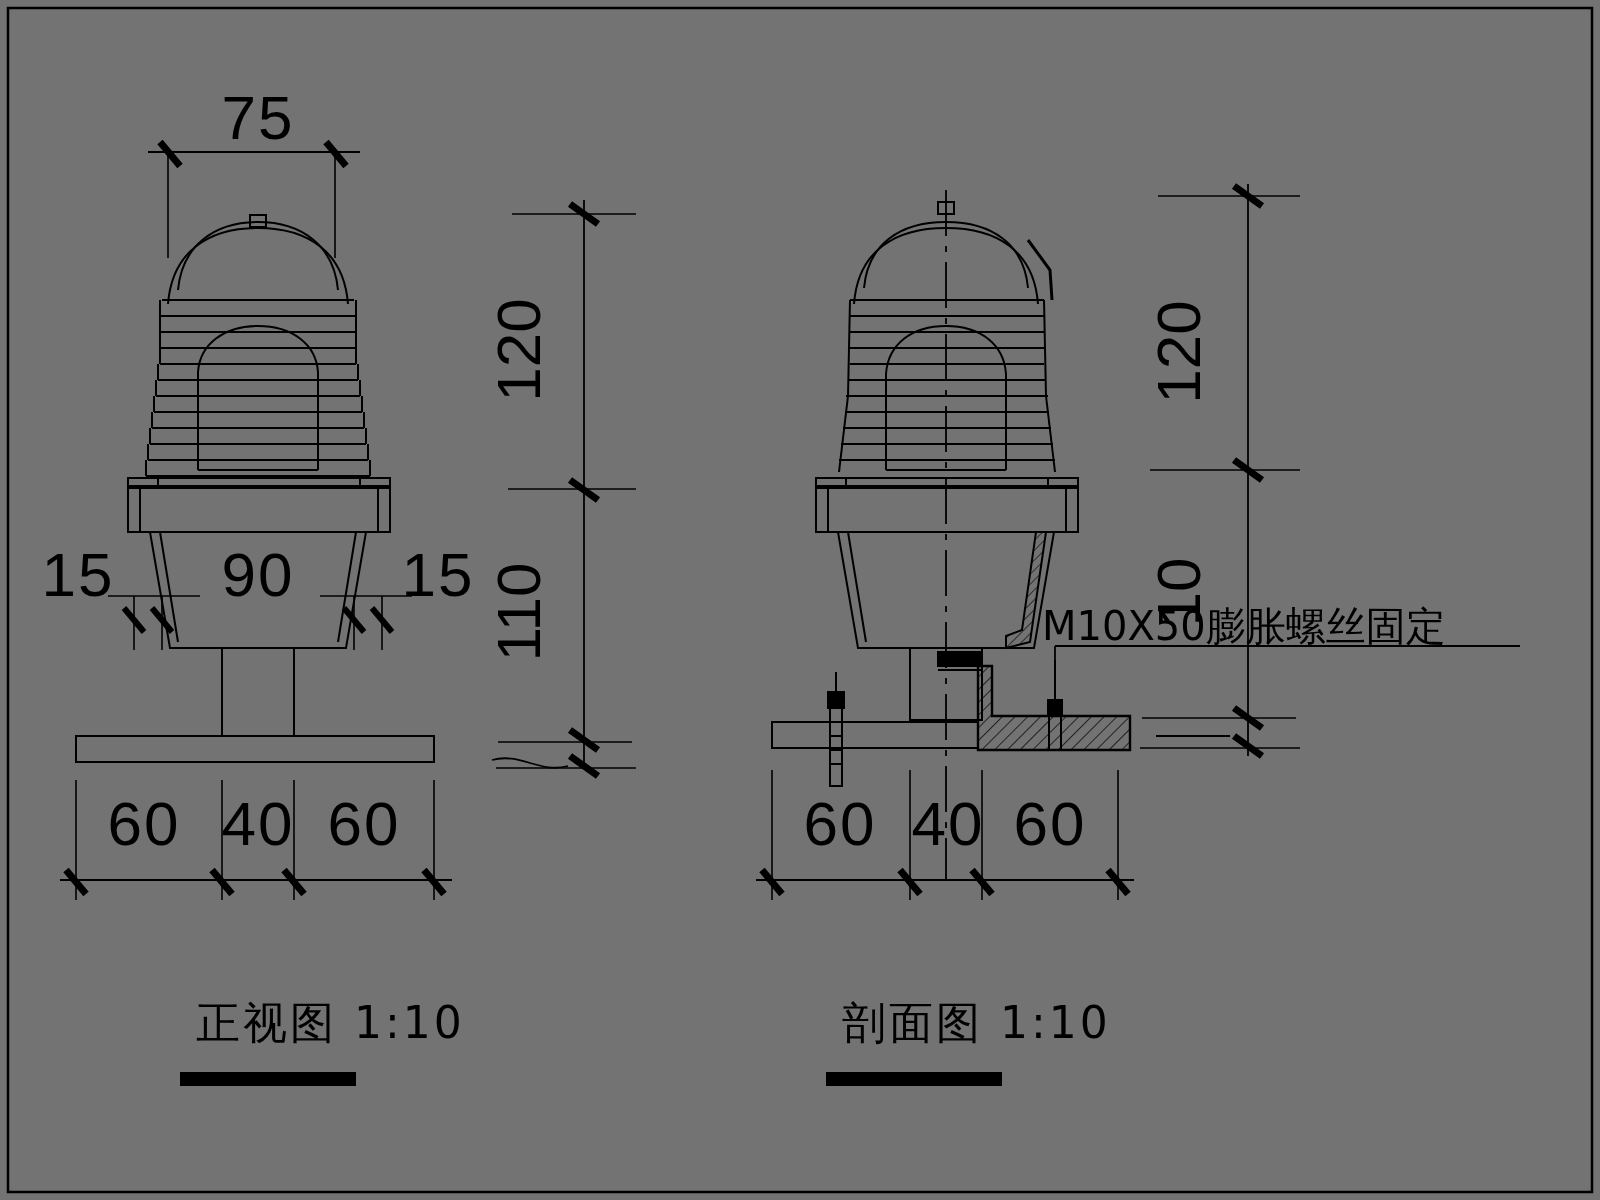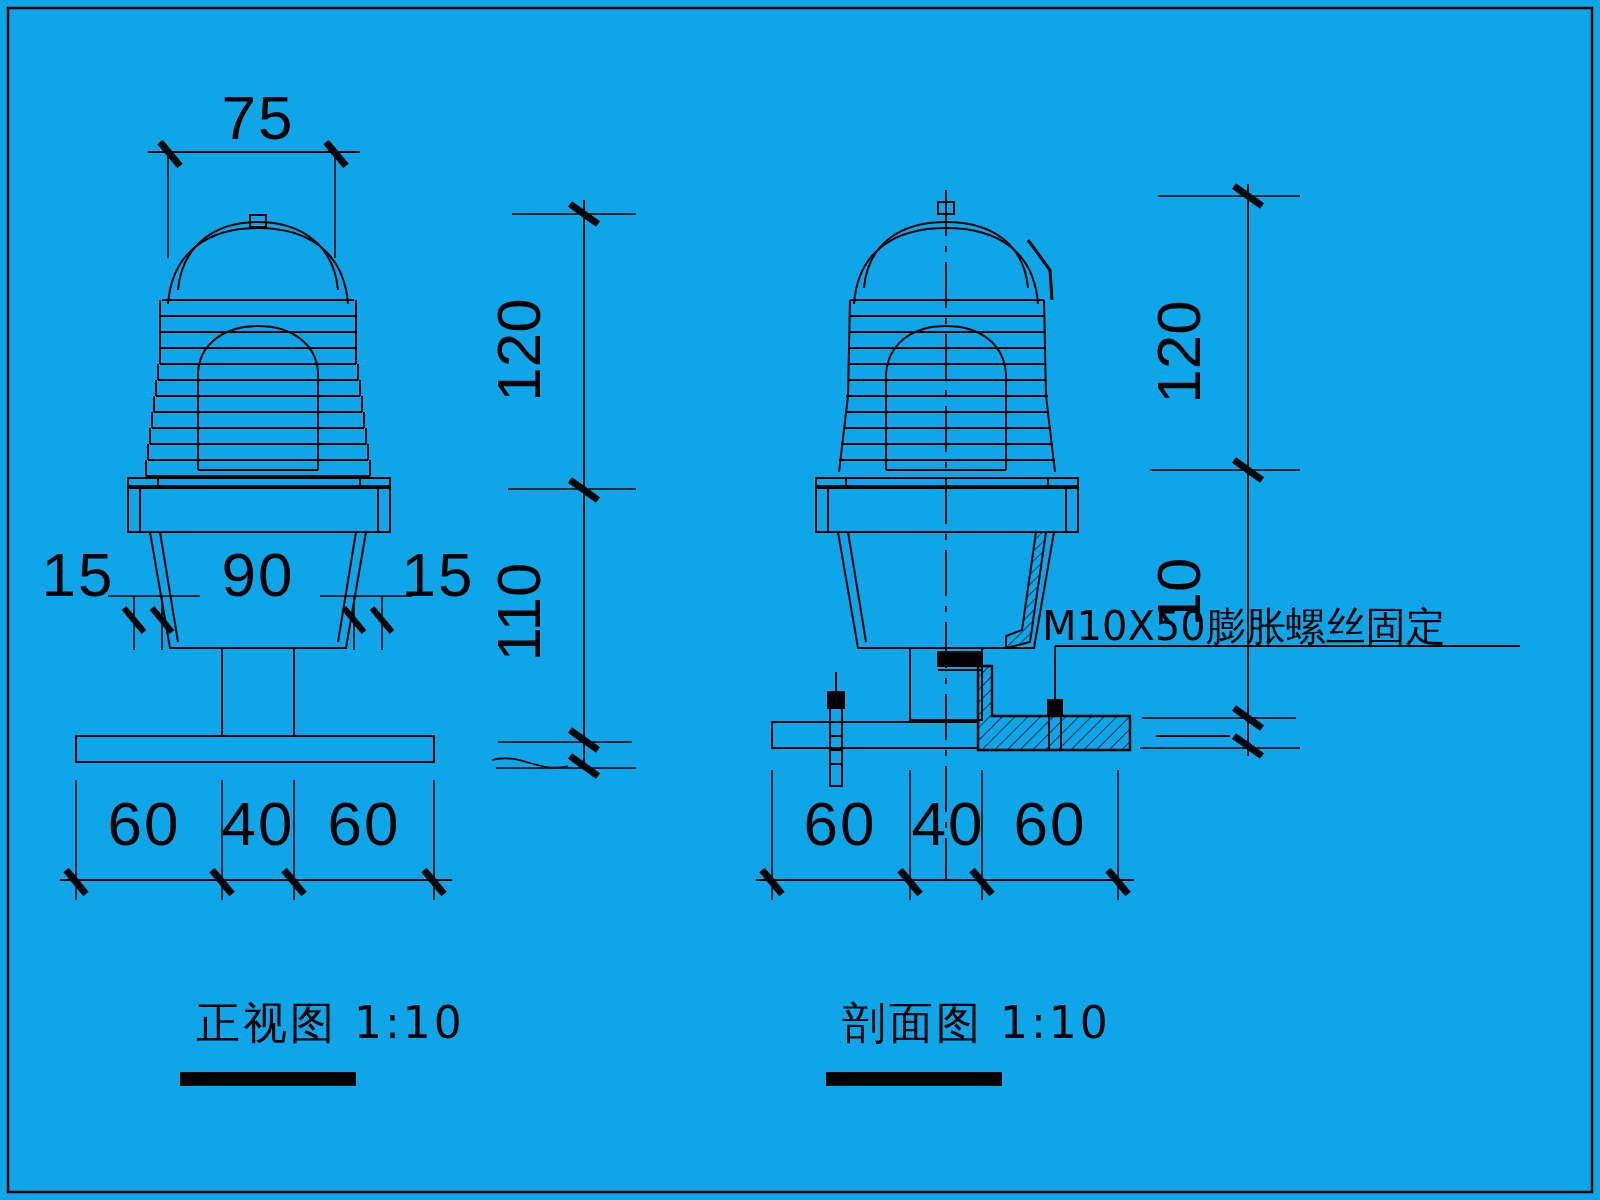--- a/index.html
+++ b/index.html
@@ -10,21 +10,21 @@
   body {
     width: 1600px;
     height: 1200px;
     font-family: "Liberation Sans", sans-serif;
     overflow: hidden;
   }
   #sheet {
     position: relative;
     width: 1600px;
     height: 1200px;
-    background: #0ea5e9;
+    background: #737373;
   }
   #sheet svg {
     position: absolute;
     top: 0;
     left: 0;
   }
   .dim-text {
     font-family: "Liberation Sans", sans-serif;
     font-size: 62px;
     fill: #000000;

